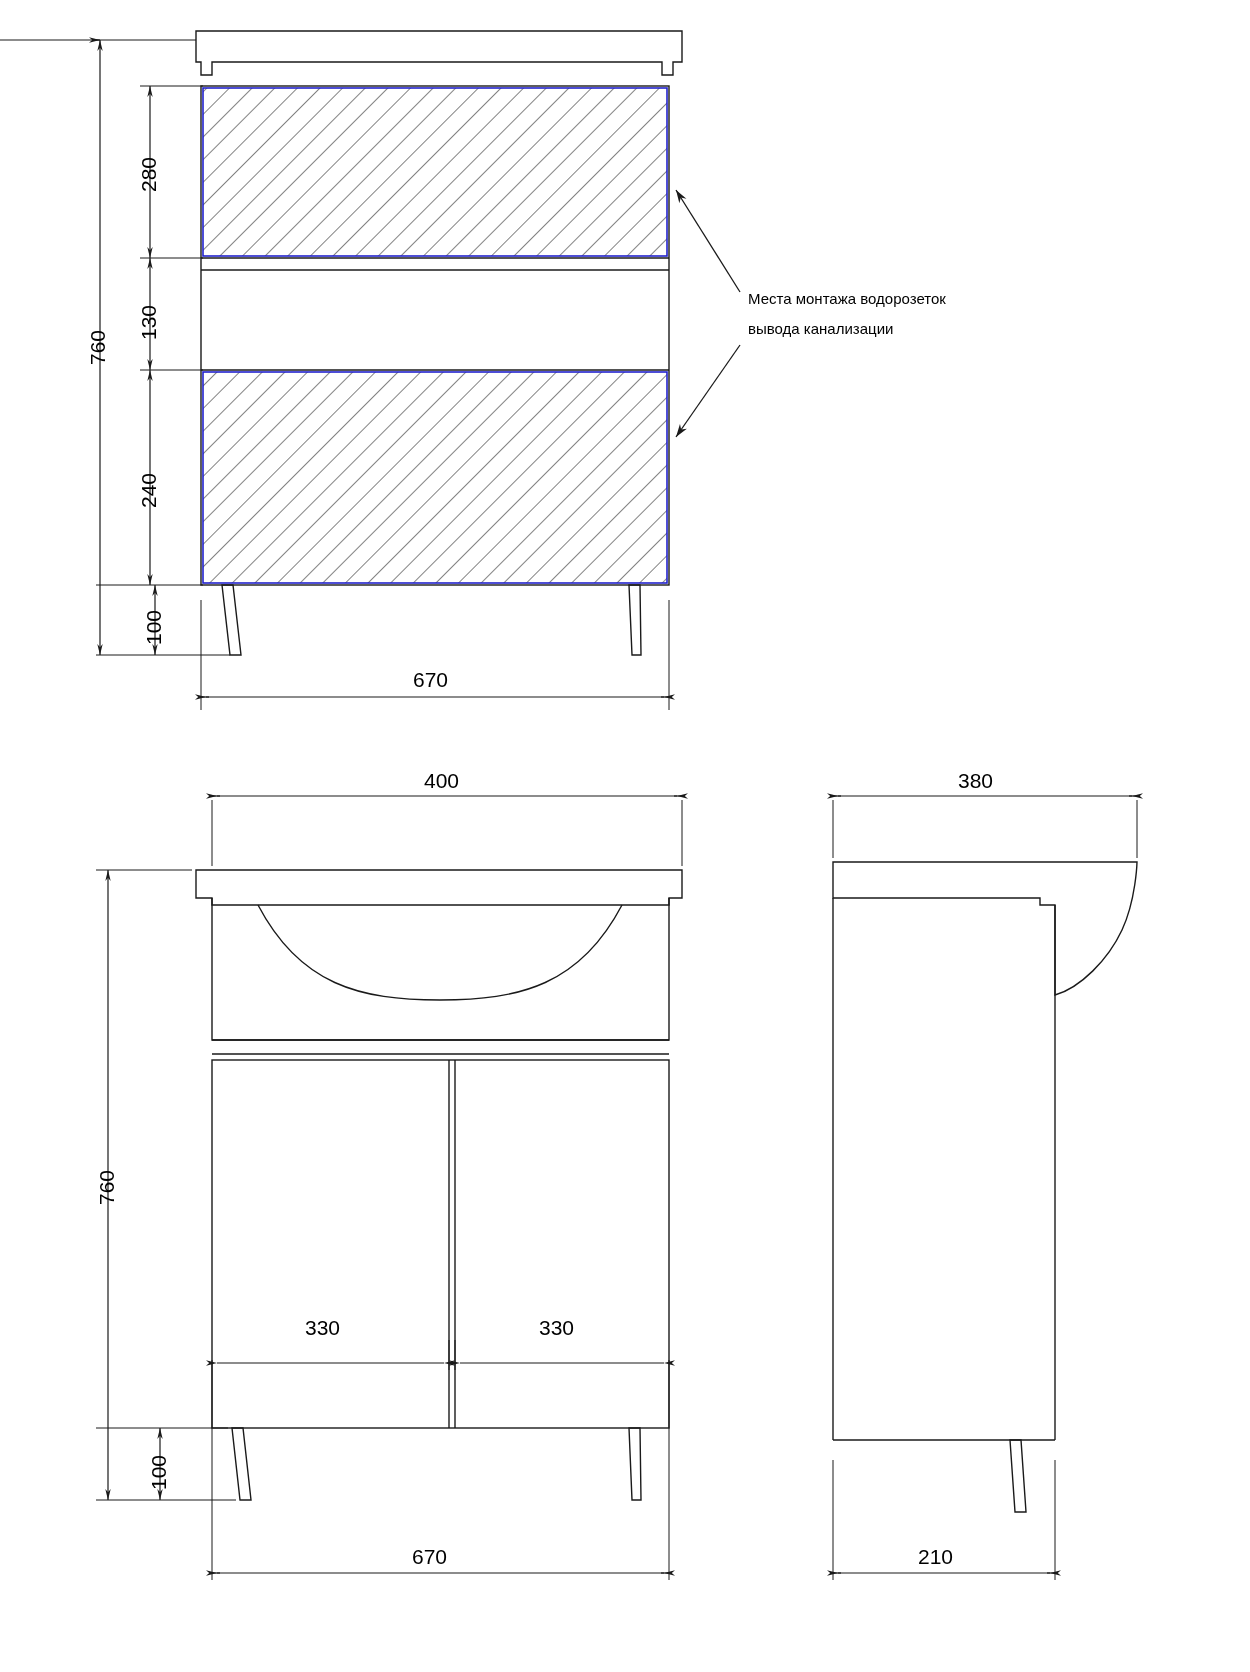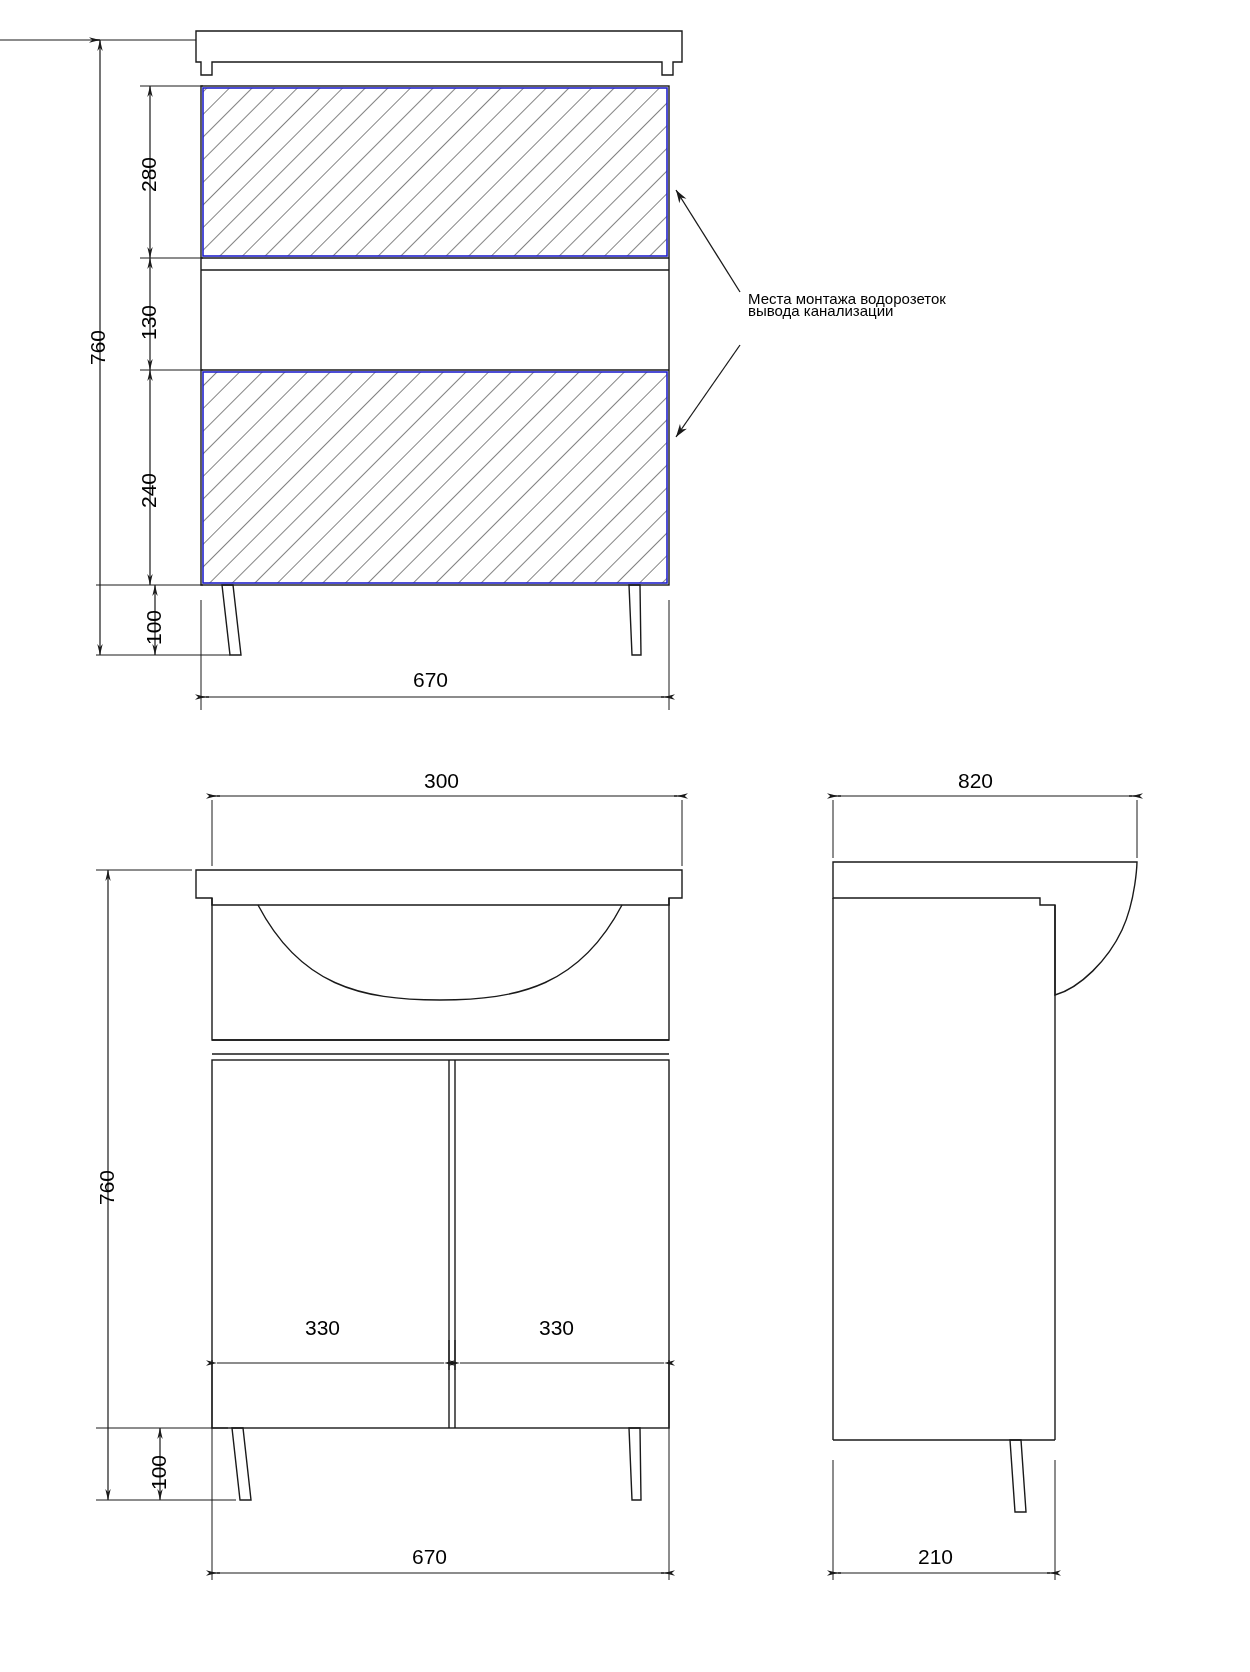--- a/index.html
+++ b/index.html
@@ -211,30 +211,30 @@
     </g>
     <g stroke-width="1.2">
       <line x1="838" y1="1573" x2="1050" y2="1573" marker-start="url(#arrL)" marker-end="url(#arrR)"></line>
       <line x1="833" y1="1573" x2="841" y2="1573"></line>
       <line x1="1047" y1="1573" x2="1055" y2="1573"></line>
     </g>
   </g>
 </svg>
 
 <div class="note-text" style="left:748px; top:284px;">Места монтажа водорозеток</div>
-<div class="note-text" style="left:748px; top:296px;">вывода канализации</div>
+<div class="note-text" style="left:748px; top:314px;">вывода канализации</div>
 
 <div class="dim-label vertical" style="left:86px; top:365px;">760</div>
 <div class="dim-label vertical" style="left:137px; top:192px;">280</div>
 <div class="dim-label vertical" style="left:137px; top:340px;">130</div>
 <div class="dim-label vertical" style="left:137px; top:508px;">240</div>
 <div class="dim-label vertical" style="left:142px; top:645px;">100</div>
 <div class="dim-label" style="left:413px; top:668px;">670</div>
 
-<div class="dim-label" style="left:424px; top:769px;">300</div>
+<div class="dim-label" style="left:424px; top:769px;">400</div>
 <div class="dim-label vertical" style="left:95px; top:1205px;">760</div>
 <div class="dim-label" style="left:305px; top:1316px;">330</div>
 <div class="dim-label" style="left:539px; top:1316px;">330</div>
 <div class="dim-label vertical" style="left:147px; top:1490px;">100</div>
 <div class="dim-label" style="left:412px; top:1545px;">670</div>
 
-<div class="dim-label" style="left:958px; top:769px;">820</div>
+<div class="dim-label" style="left:958px; top:769px;">380</div>
 <div class="dim-label" style="left:918px; top:1545px;">210</div>
 
 </body></html>

